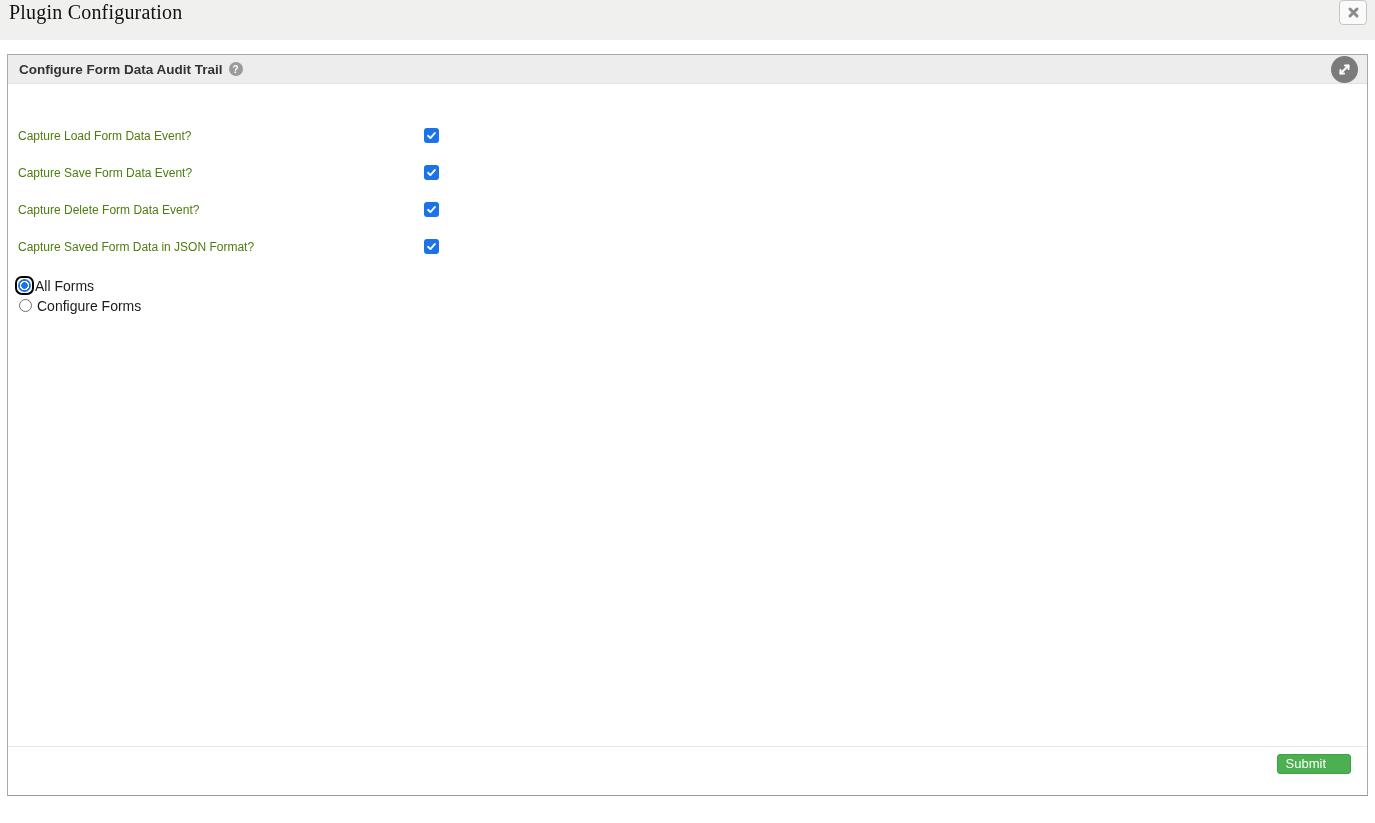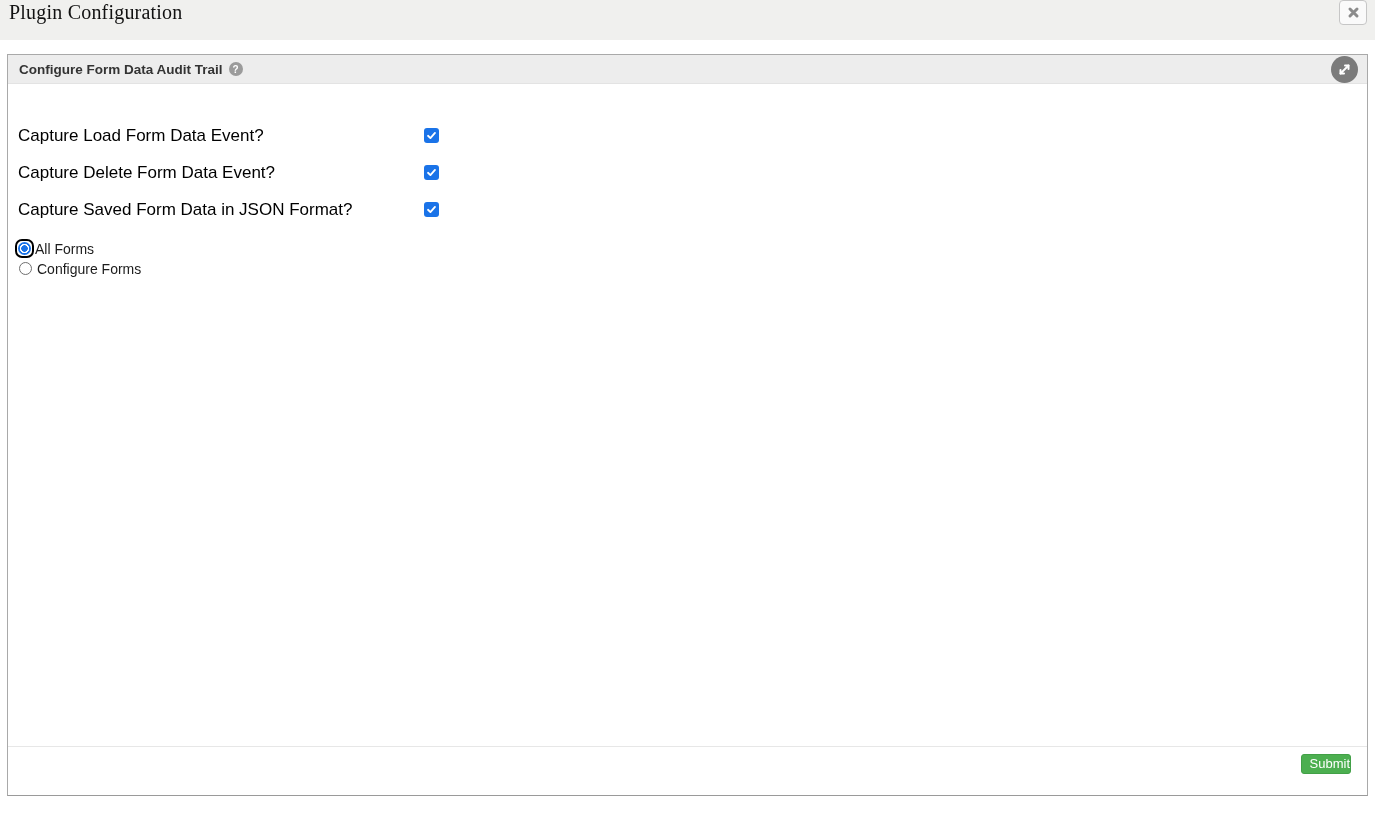--- a/index.html
+++ b/index.html
@@ -95,22 +95,22 @@
     padding: 44px 0 0 10px;
   }
   .form-row {
     display: flex;
     align-items: flex-start;
     margin-bottom: 21px;
     min-height: 16px;
   }
   .form-label {
     width: 406px;
-    font-size: 17px;
-    color: #000000;
+    font-size: 12px;
+    color: #4d7c0f;
     line-height: 16px;
     flex: 0 0 406px;
   }
   .checkbox {
     width: 15px; height: 15px;
     border-radius: 3px;
     background: #1a73e8;
     display: inline-flex;
     align-items: center;
     justify-content: center;
@@ -162,21 +162,21 @@
     align-items: flex-start;
     padding: 7px 16px 0 0;
   }
   .submit-btn {
     background: #4caf50;
     border: 1px solid #42a047;
     border-radius: 3px;
     color: #ffffff;
     font-size: 13px;
     font-family: "Liberation Sans", sans-serif;
-    padding: 1px 0 3px 8px;
+    padding: 1px 24px 3px 8px;
     height: 20px;
     line-height: 15px;
     cursor: pointer;
   }
 </style>
 </head>
 <body>
 
 <div class="titlebar">
   <h1 class="titlebar-title">Plugin Configuration</h1>
@@ -208,20 +208,28 @@
 
     <div class="form-row">
       <span class="form-label">Capture Load Form Data Event?</span>
       <span class="checkbox">
         <svg width="11" height="11" viewBox="0 0 12 12">
             <path d="M2.2 6.3 L4.8 8.8 L9.8 3.2" stroke="#ffffff" stroke-width="2" fill="none" stroke-linecap="round" stroke-linejoin="round"></path>
           </svg>
       </span>
     </div>
 
+    <div class="form-row">
+      <span class="form-label">Capture Save Form Data Event?</span>
+      <span class="checkbox">
+        <svg width="11" height="11" viewBox="0 0 12 12">
+            <path d="M2.2 6.3 L4.8 8.8 L9.8 3.2" stroke="#ffffff" stroke-width="2" fill="none" stroke-linecap="round" stroke-linejoin="round"></path>
+          </svg>
+      </span>
+    </div>
 
     <div class="form-row">
       <span class="form-label">Capture Delete Form Data Event?</span>
       <span class="checkbox">
         <svg width="11" height="11" viewBox="0 0 12 12">
             <path d="M2.2 6.3 L4.8 8.8 L9.8 3.2" stroke="#ffffff" stroke-width="2" fill="none" stroke-linecap="round" stroke-linejoin="round"></path>
           </svg>
       </span>
     </div>
 

